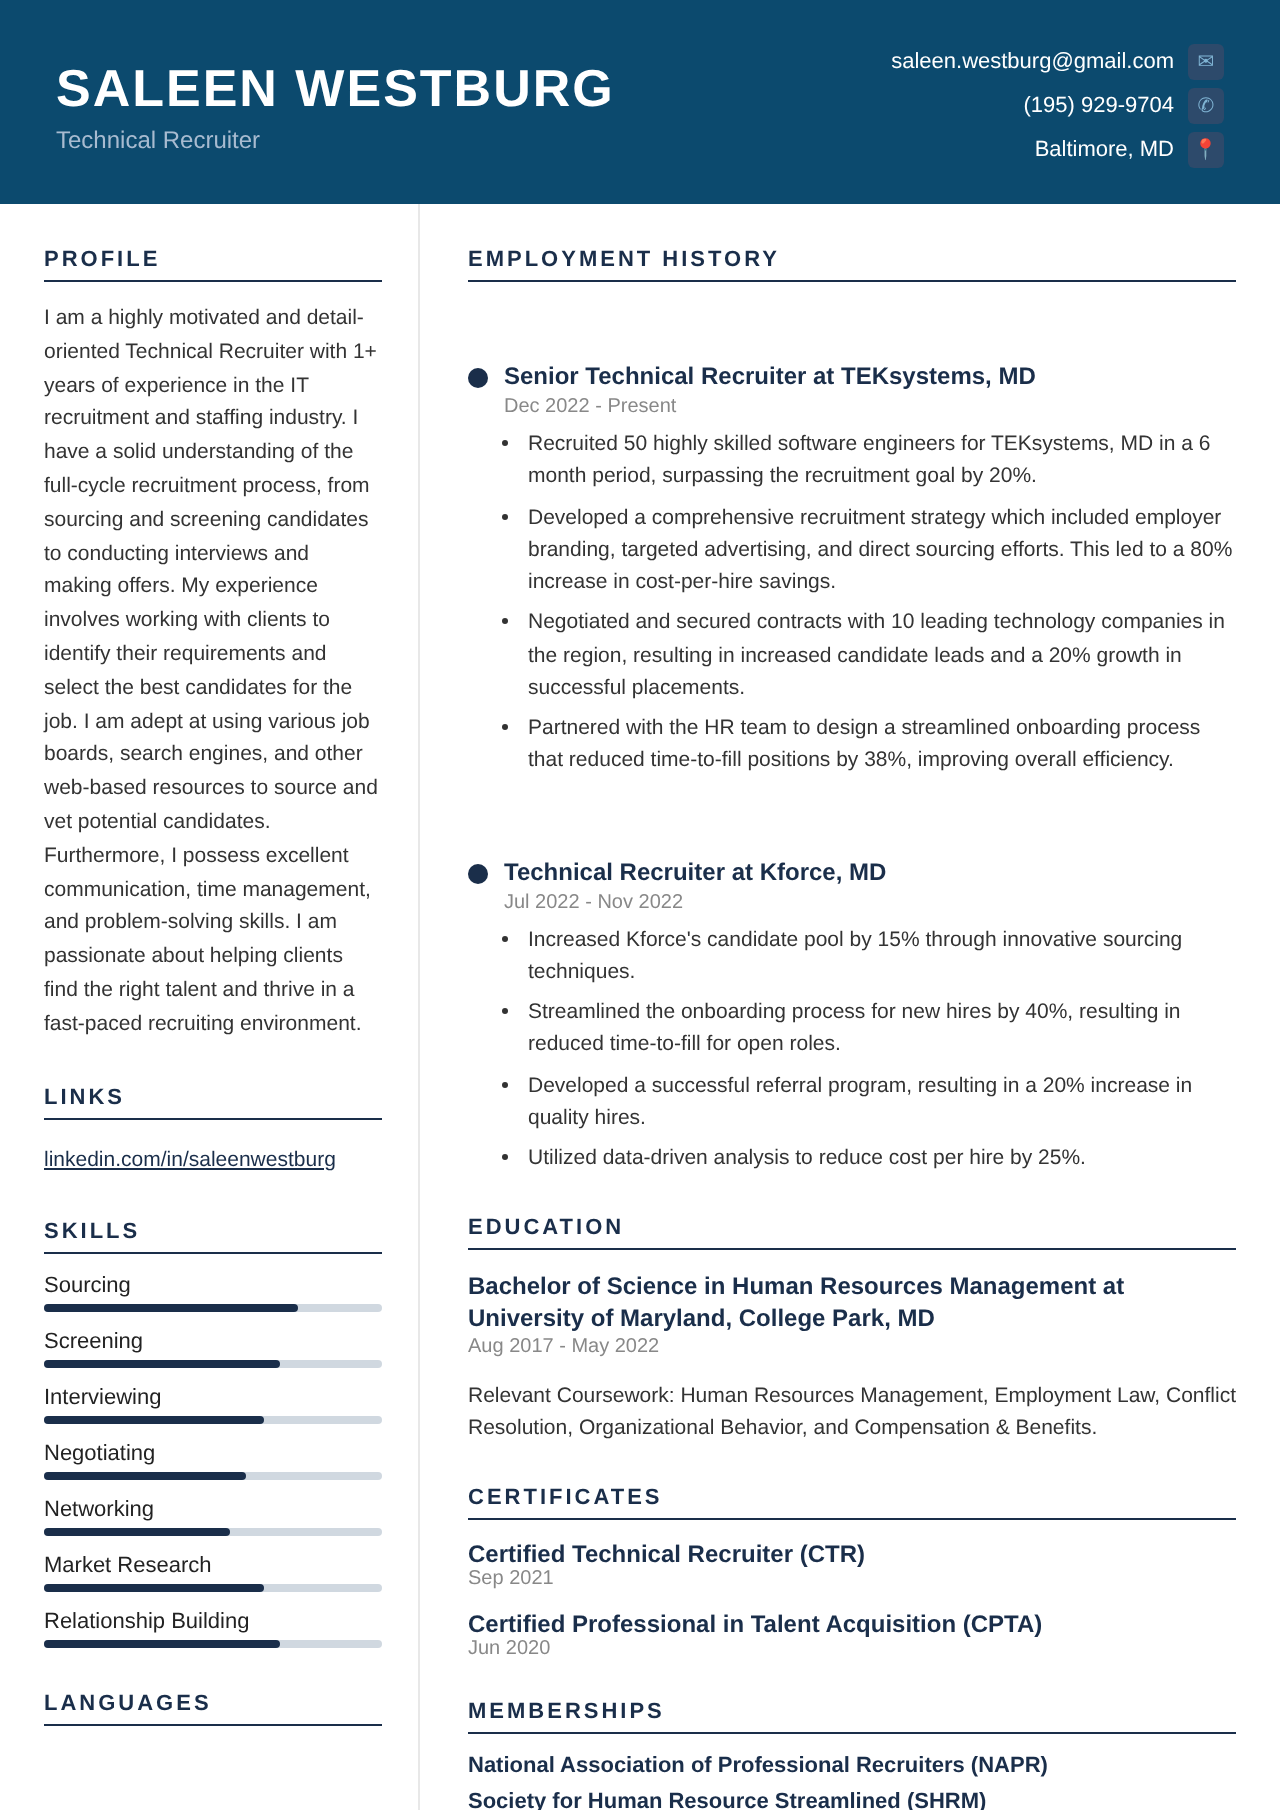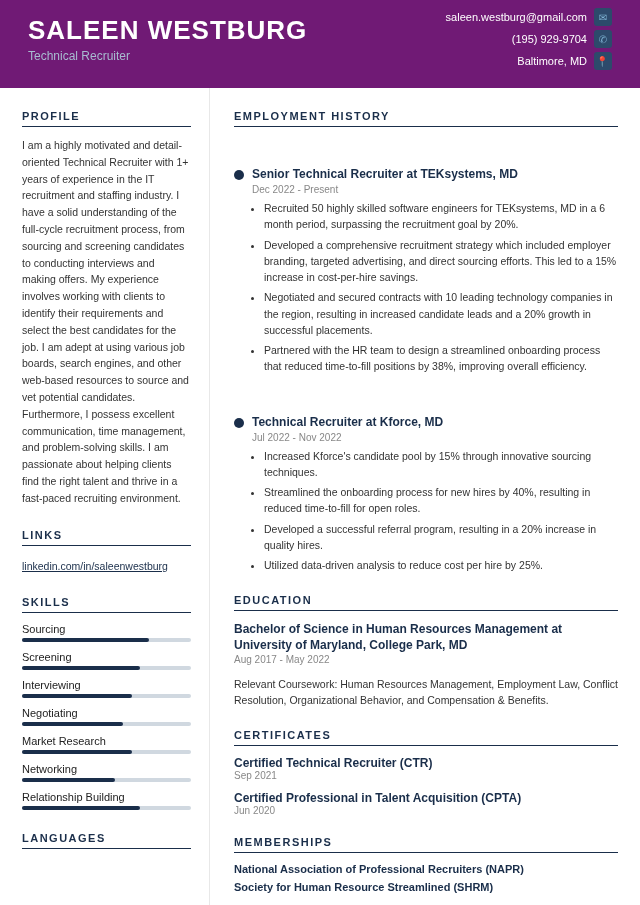--- a/index.html
+++ b/index.html
@@ -13,23 +13,23 @@
     }
     .resume-page {
       width: 640px;
       min-height: 905px;
       background: #fff;
       display: flex;
       flex-direction: column;
     }
     
     .header {
-      background: #701a75;
+      background: #0c4a6e;
       color: #fff;
-      padding: 8px 28px 18px 28px;
+      padding: 22px 28px 18px 28px;
       display: flex;
       justify-content: space-between;
       align-items: center;
       gap: 26px;
     }
     .header-left {}
     .header-name {
       font-size: 26px;
       font-weight: 900;
       letter-spacing: 1px;
@@ -274,29 +274,29 @@
       <div class="skill-bar-fill" style="width:65%"></div>
     </div>
   </div>
             <div class="skill-item">
     <div class="skill-label">Negotiating</div>
     <div class="skill-bar-bg">
       <div class="skill-bar-fill" style="width:60%"></div>
     </div>
   </div>
             <div class="skill-item">
+    <div class="skill-label">Networking</div>
+    <div class="skill-bar-bg">
+      <div class="skill-bar-fill" style="width:55%"></div>
+    </div>
+  </div>
+            <div class="skill-item">
     <div class="skill-label">Market Research</div>
     <div class="skill-bar-bg">
       <div class="skill-bar-fill" style="width:65%"></div>
-    </div>
-  </div>
-            <div class="skill-item">
-    <div class="skill-label">Networking</div>
-    <div class="skill-bar-bg">
-      <div class="skill-bar-fill" style="width:55%"></div>
     </div>
   </div>
             <div class="skill-item">
     <div class="skill-label">Relationship Building</div>
     <div class="skill-bar-bg">
       <div class="skill-bar-fill" style="width:70%"></div>
     </div>
   </div>
           </div>
       </div>
@@ -313,21 +313,21 @@
         <div class="section-title">EMPLOYMENT HISTORY</div>
         <div id="employment-container">
             <div class="emp-section">
     <div class="emp-job">
       <div class="emp-dot"></div>
       <div class="emp-job-title">Senior Technical Recruiter at TEKsystems, MD</div>
     </div>
     <div class="emp-dates">Dec 2022 - Present</div>
     <ul class="emp-bullets">
                 <li>Recruited 50 highly skilled software engineers for TEKsystems, MD in a 6 month period, surpassing the recruitment goal by 20%.</li>
-                <li>Developed a comprehensive recruitment strategy which included employer branding, targeted advertising, and direct sourcing efforts. This led to a 15% increase in cost-per-hire savings.</li>
+                <li>Developed a comprehensive recruitment strategy which included employer branding, targeted advertising, and direct sourcing efforts. This led to a 80% increase in cost-per-hire savings.</li>
                 <li>Negotiated and secured contracts with 10 leading technology companies in the region, resulting in increased candidate leads and a 20% growth in successful placements.</li>
                 <li>Partnered with the HR team to design a streamlined onboarding process that reduced time-to-fill positions by 38%, improving overall efficiency.</li>
               </ul>
   </div>
             <div class="emp-section">
     <div class="emp-job">
       <div class="emp-dot"></div>
       <div class="emp-job-title">Technical Recruiter at Kforce, MD</div>
     </div>
     <div class="emp-dates">Jul 2022 - Nov 2022</div>

